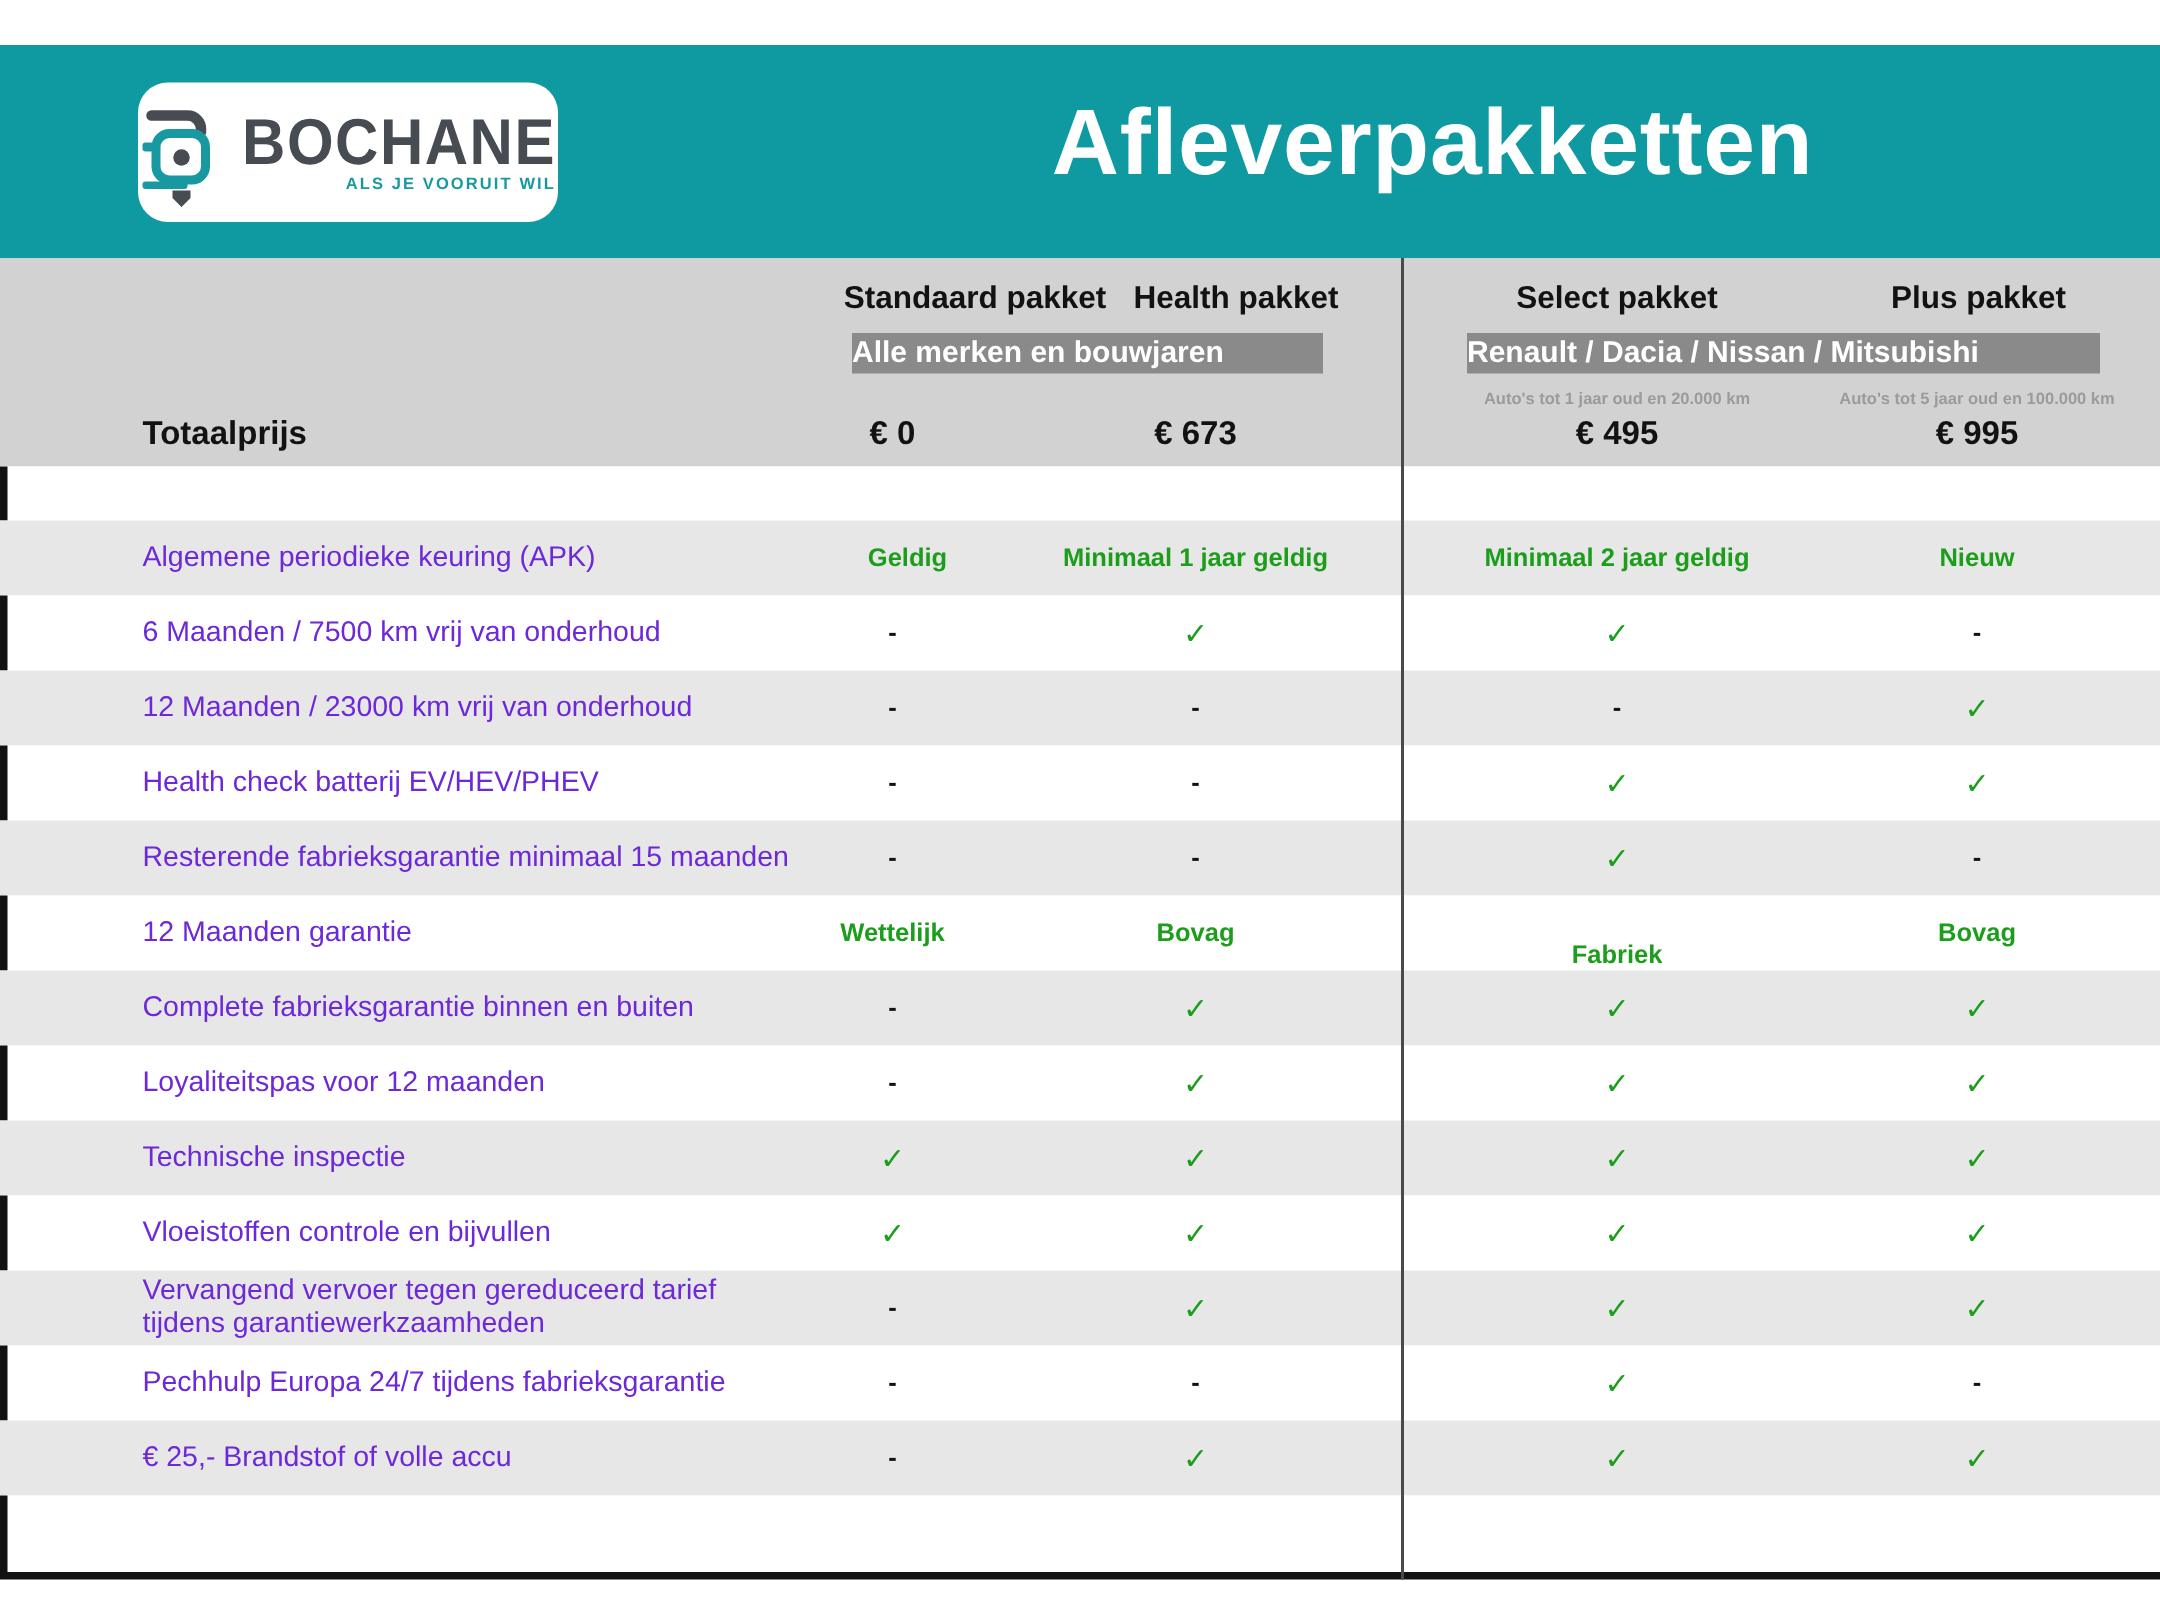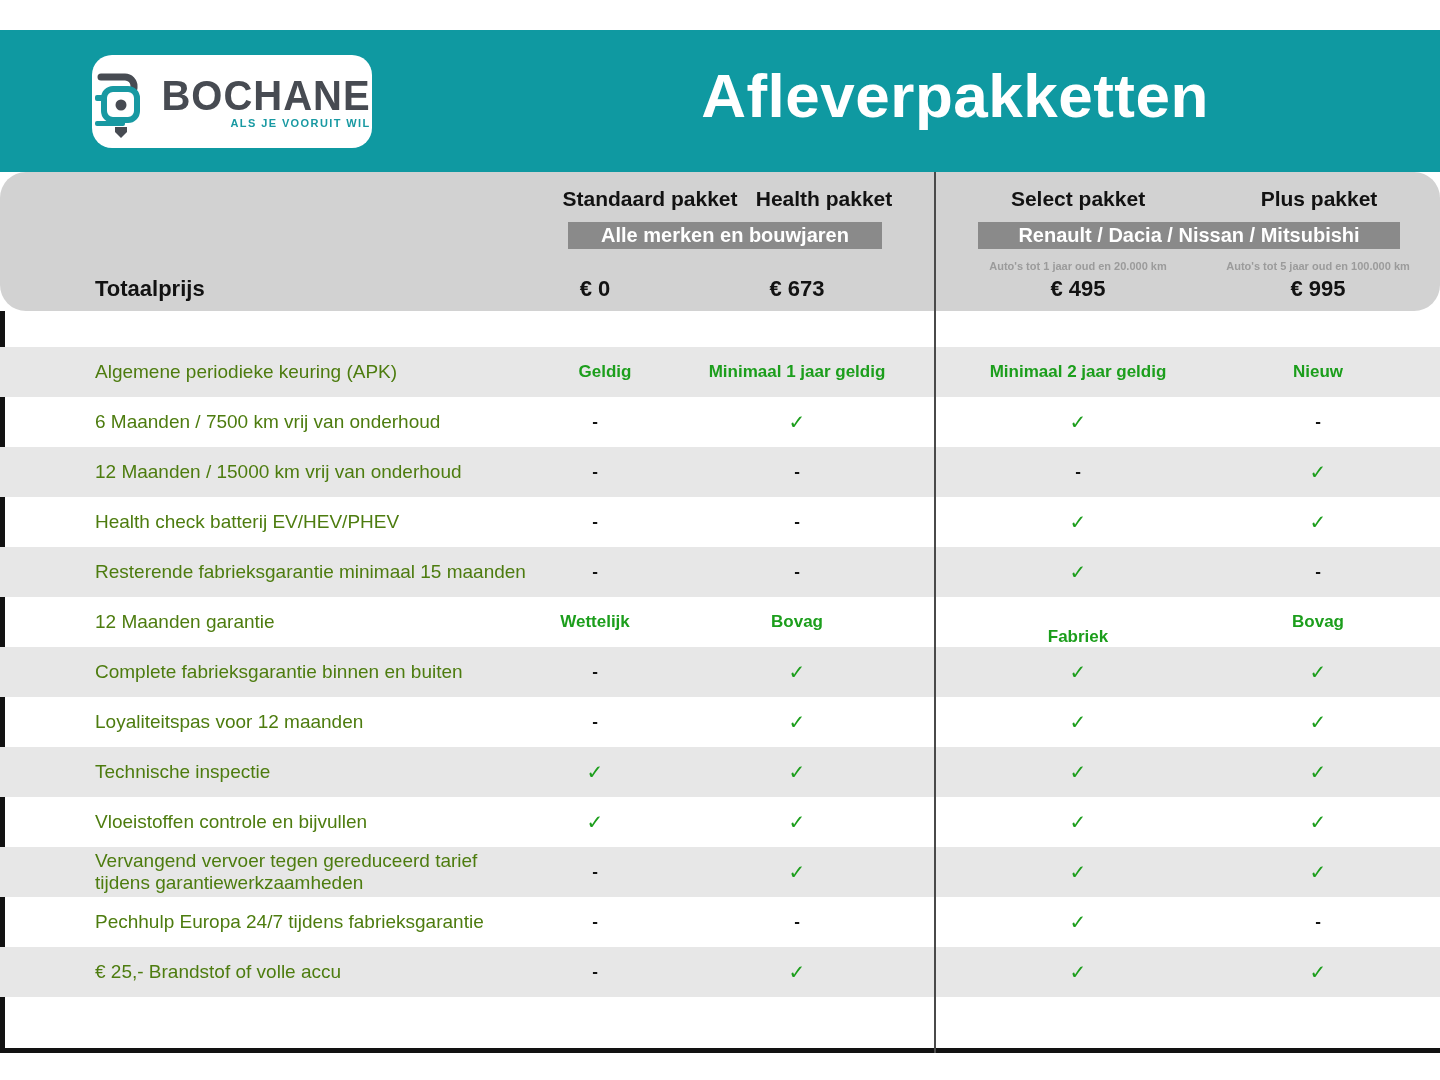--- a/index.html
+++ b/index.html
@@ -16,48 +16,48 @@
   }
   .logo-icon{flex:0 0 auto;margin-top:4px;}
   .logo-textwrap{display:flex;flex-direction:column;align-items:flex-end;}
   .logo-name{font-size:40px;font-weight:700;color:#474B52;letter-spacing:1px;line-height:40px;transform:scaleY(1.08);}
   .logo-tag{font-size:11px;font-weight:700;color:#1899A2;letter-spacing:1.4px;margin-top:2px;margin-left:32px;}
   .title{
     position:absolute;left:955px;top:30px;transform:translateX(-50%);
     margin:0;font-size:62px;font-weight:700;color:#ffffff;letter-spacing:0.5px;white-space:nowrap;
   }
   
-  .header-band{position:absolute;left:0;top:172px;width:1440px;height:139px;background:#D2D2D2;border-radius:26px;}
+  .header-band{position:absolute;left:0;top:172px;width:1440px;height:139px;background:#D2D2D2;}
   .col-head{
     position:absolute;top:15px;transform:translateX(-50%);
     font-size:21px;font-weight:700;color:#121212;white-space:nowrap;
   }
   .badge{
     position:absolute;top:50px;height:27px;background:#8A8A8A;color:#ffffff;
-    font-size:20px;font-weight:700;text-align:center;line-height:27px;white-space:nowrap;
+    font-size:20px;font-weight:700;text-align:left;line-height:27px;white-space:nowrap;
   }
   .note{
     position:absolute;top:88px;transform:translateX(-50%);width:360px;text-align:center;
     font-size:11px;font-weight:700;color:#9B9B9B;white-space:nowrap;
   }
   .totaal-label{position:absolute;left:95px;top:104px;font-size:22px;font-weight:700;color:#121212;}
   .price{
     position:absolute;top:104px;transform:translateX(-50%);
     font-size:22px;font-weight:700;color:#121212;white-space:nowrap;
   }
   
   .gap-row{position:absolute;left:0;top:311px;width:1440px;height:36px;background:#ffffff;}
   .rows{position:absolute;left:0;top:347px;width:1440px;}
   .row{position:relative;width:1440px;height:50px;}
   .row.gray{background:#E7E7E7;}
   .row.white{background:#ffffff;}
   .leftbar::before{content:"";position:absolute;left:0;top:0;bottom:0;width:5px;background:#121212;}
   .row-label{
     position:absolute;left:95px;top:0;height:100%;display:flex;align-items:center;
-    font-size:19px;color:#4d7c0f;line-height:22px;white-space:pre-line;
+    font-size:19px;color:#6d28d9;line-height:22px;white-space:pre-line;
   }
   .cell{
     position:absolute;top:0;height:100%;transform:translateX(-50%);
     display:flex;align-items:center;justify-content:center;white-space:nowrap;
   }
   .cell .dash{font-size:17px;font-weight:700;color:#121212;}
   .cell .check{font-size:20px;font-weight:700;color:#1C9E1C;}
   .cell .green-text{font-size:17px;font-weight:700;color:#1C9E1C;}
   
   .bottom-empty{position:absolute;left:0;top:997px;width:1440px;height:51px;background:#ffffff;}
@@ -133,21 +133,21 @@
           <span class="check">✓</span>
         </div>
         <div class="cell" style="left: 1078px;">
           <span class="check">✓</span>
         </div>
         <div class="cell" style="left: 1318px;">
           <span class="dash">-</span>
         </div>
       </div>
       <div class="row gray">
-        <div class="row-label">12 Maanden / 15000 km vrij van onderhoud</div>
+        <div class="row-label">12 Maanden / 23000 km vrij van onderhoud</div>
         <div class="cell" style="left: 595px;">
           <span class="dash">-</span>
         </div>
         <div class="cell" style="left: 797px;">
           <span class="dash">-</span>
         </div>
         <div class="cell" style="left: 1078px;">
           <span class="dash">-</span>
         </div>
         <div class="cell" style="left: 1318px;">

